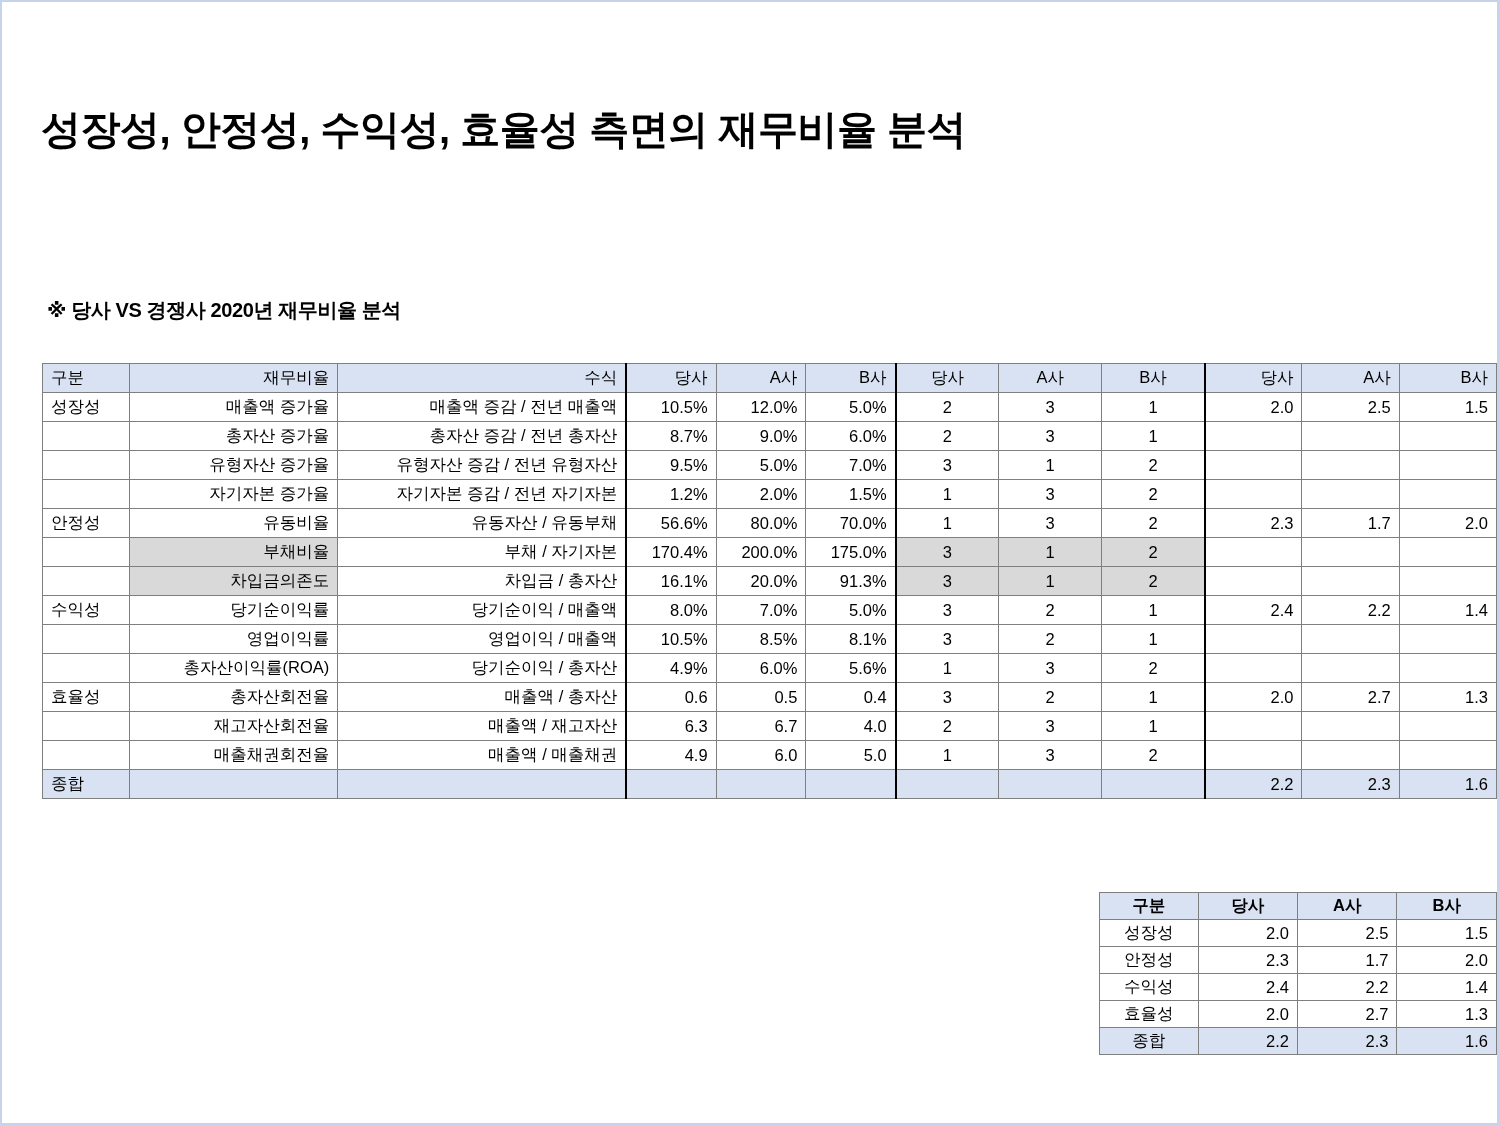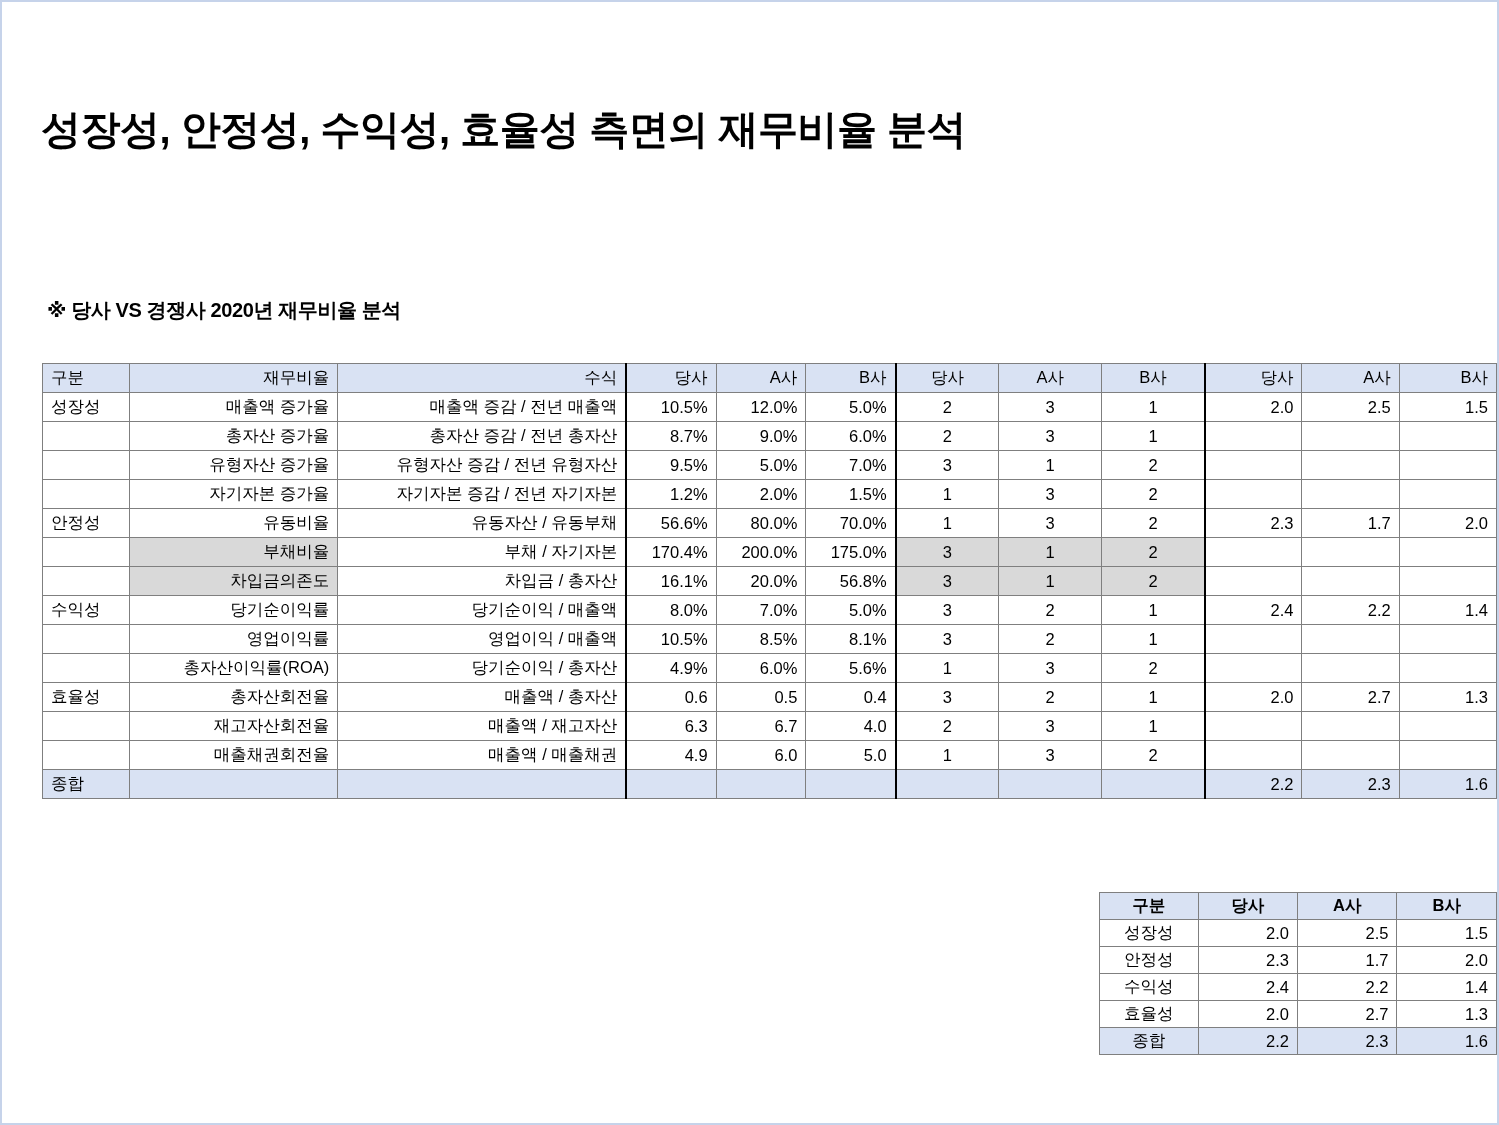--- a/index.html
+++ b/index.html
@@ -218,21 +218,21 @@
           <td class="c-score"></td>
           <td class="c-score"></td>
           <td class="c-score"></td>
         </tr>
         <tr>
           <td class="c-group"></td>
           <td class="c-ratio shaded">차입금의존도</td>
           <td class="c-formula">차입금 / 총자산</td>
           <td class="c-val sep-left">16.1%</td>
           <td class="c-val">20.0%</td>
-          <td class="c-val sep-right">56.8%</td>
+          <td class="c-val sep-right">91.3%</td>
           <td class="c-rank shaded">3</td>
           <td class="c-rank shaded">1</td>
           <td class="c-rank sep-right shaded">2</td>
           <td class="c-score"></td>
           <td class="c-score"></td>
           <td class="c-score"></td>
         </tr>
         <tr class="grp-top">
           <td class="c-group">수익성</td>
           <td class="c-ratio">당기순이익률</td>

